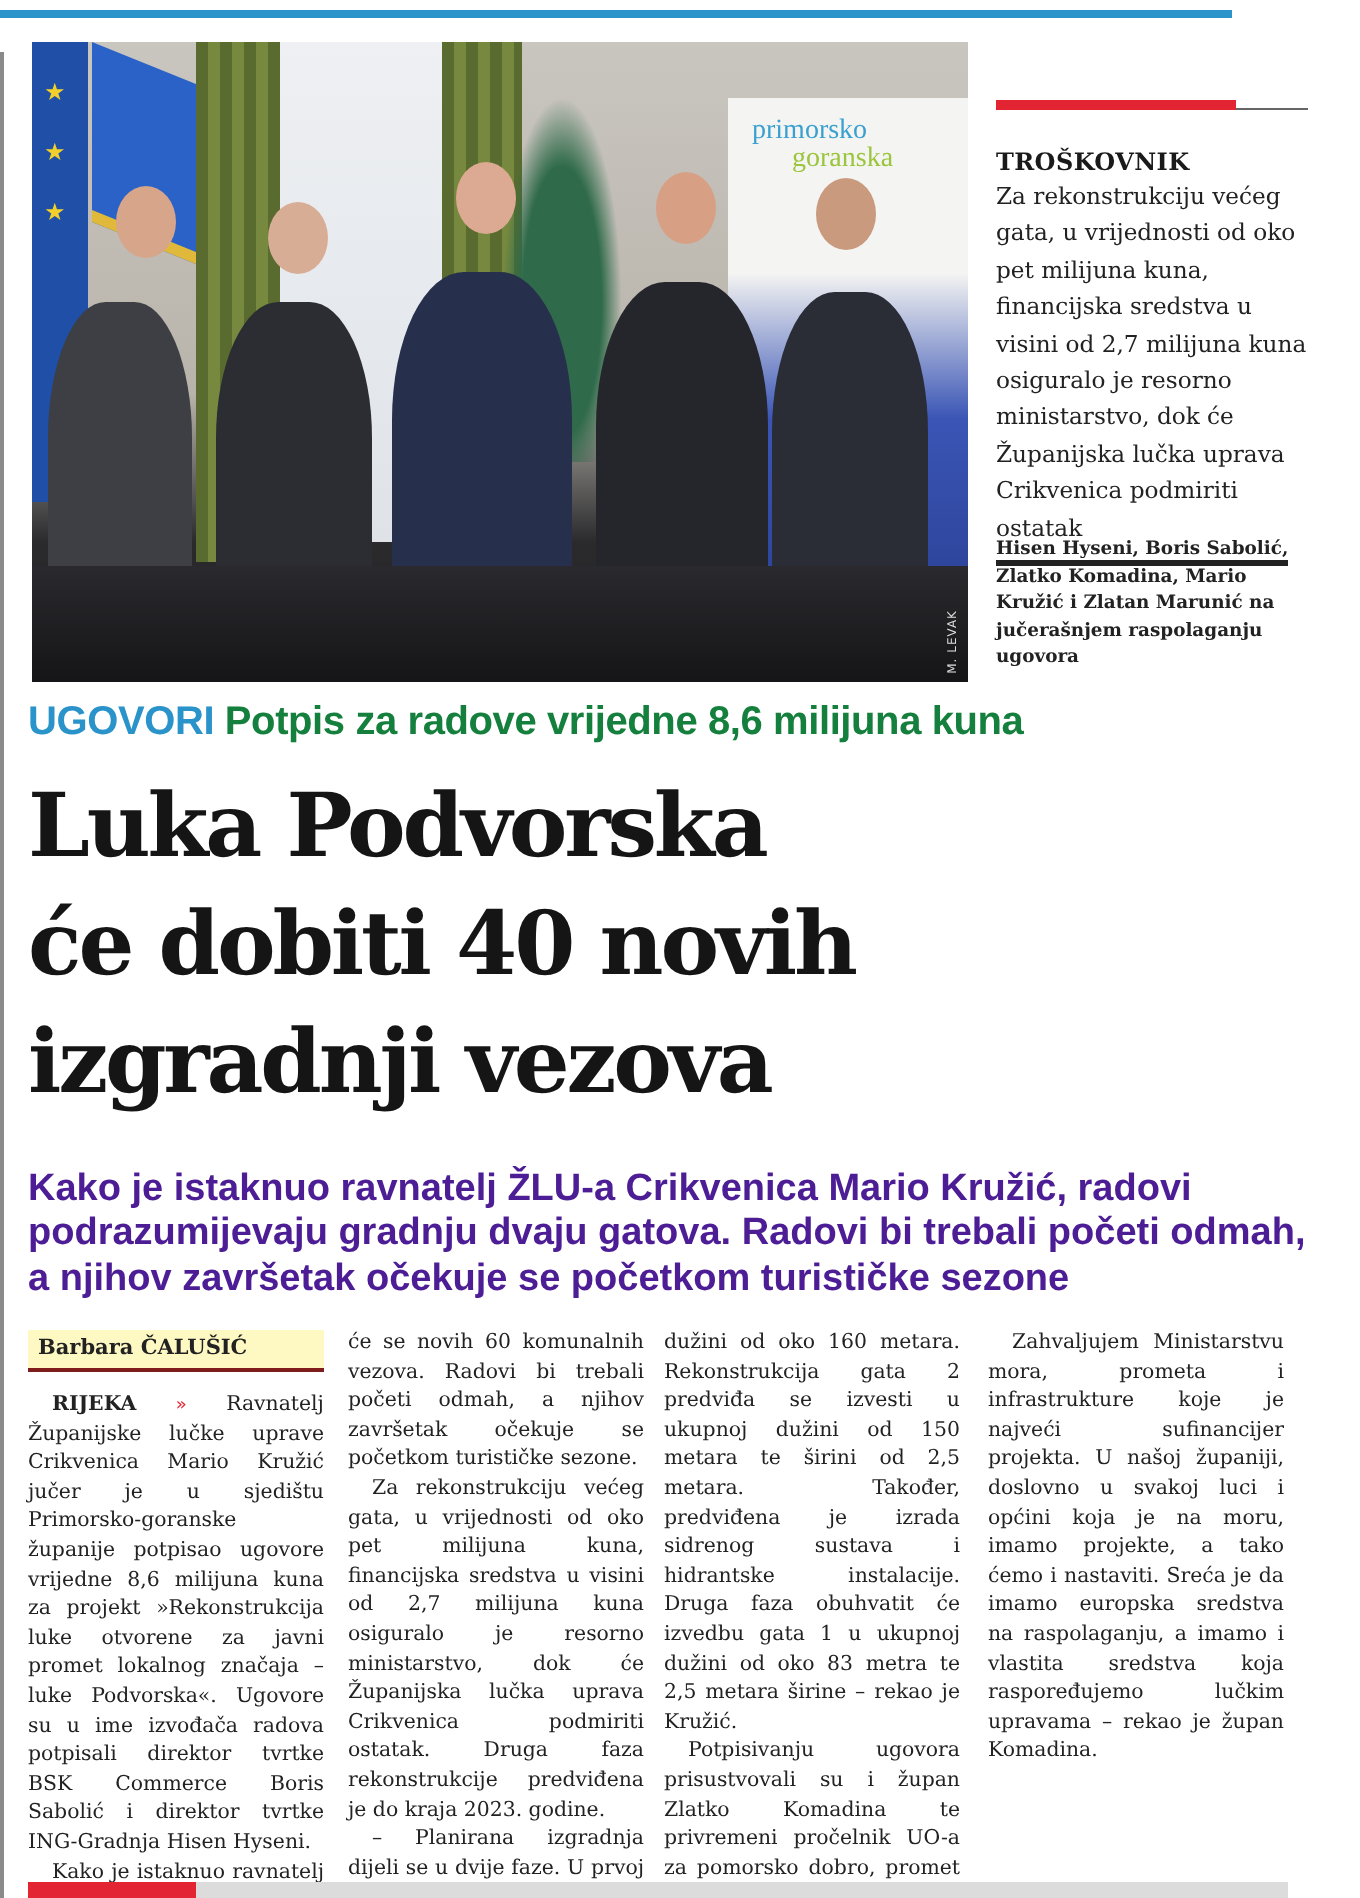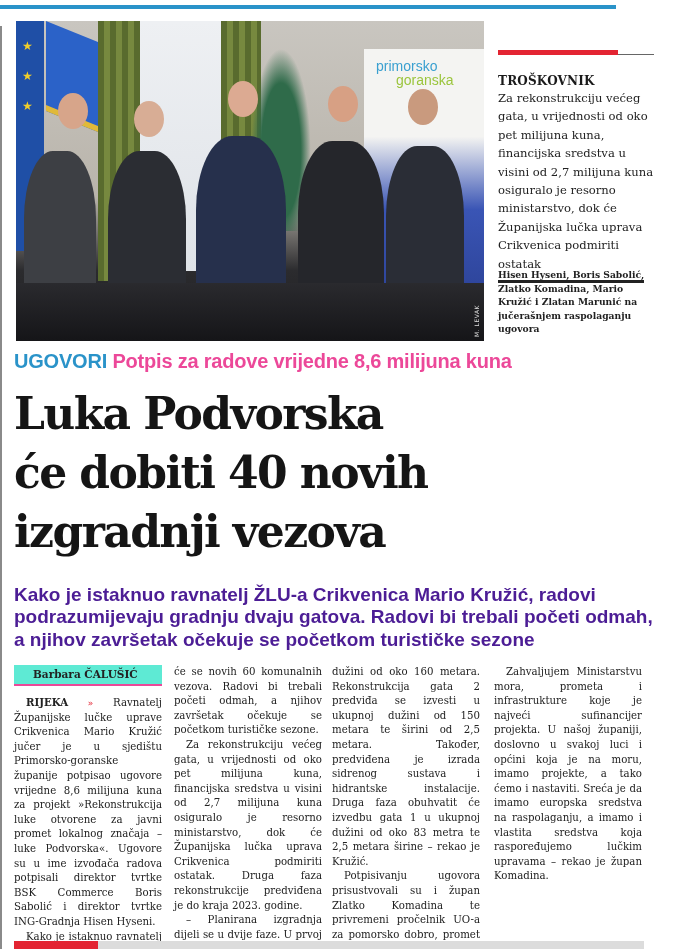--- a/index.html
+++ b/index.html
@@ -15,21 +15,21 @@
   .photo .flag-eu { position: absolute; left: 0; top: 0; width: 28px; height: 230px; background: #1f4fa6; }
   .photo .flag-eu .star { position:absolute; left: 6px; color: #f2cf2a; font-size: 12px; font-family: "DejaVu Sans", sans-serif; }
   .photo .flag-hr { position: absolute; left: 30px; top: 0; width: 60px; height: 90px; background: #2b62c8;
      border-bottom: 6px solid #e0b93a; transform: skewY(22deg); transform-origin: left top; }
   .photo .curtain-l { position: absolute; left: 82px; top: 0; width: 42px; height: 260px; background: repeating-linear-gradient(90deg,#596b2e 0 6px,#77893f 6px 12px); }
   .photo .window { position: absolute; left: 124px; top: 0; width: 82px; height: 250px; background: linear-gradient(180deg,#eef0f3,#dfe3e8); }
   .photo .curtain-r { position: absolute; left: 205px; top: 0; width: 40px; height: 260px; background: repeating-linear-gradient(90deg,#596b2e 0 6px,#77893f 6px 12px); }
   .photo .tree { position: absolute; left: 230px; top: 10px; width: 70px; height: 200px;
      background: radial-gradient(ellipse at 50% 60%, #2f6b4a 0 40%, transparent 60%); }
   .photo .banner { position: absolute; left: 348px; top: 28px; width: 120px; height: 292px; background: linear-gradient(180deg,#f4f4f2 0%,#f4f4f2 30%,#3a55b5 55%,#263a8a 100%); }
-  .photo .banner-text { position: absolute; left: 360px; top: 38px; font-family: Liberation Sans, sans-serif; font-size: 14px; line-height: 14px; color: #3aa0d0; }
+  .photo .banner-text { position: absolute; left: 360px; top: 38px; font-family: Liberation Serif, serif; font-size: 14px; line-height: 14px; color: #3aa0d0; }
   .photo .banner-text span { display:block; color:#9bc53d; padding-left: 20px; }
   .photo .person { position: absolute; border-radius: 40% 40% 6px 6px; }
   .photo .head { position: absolute; width: 30px; height: 36px; border-radius: 50%; background: #d7a58a; }
   .photo .table { position: absolute; left: 0; top: 262px; width: 468px; height: 58px; background: linear-gradient(180deg,#2a2a2e,#151518); }
   .photo .credit { position: absolute; right: 4px; bottom: 4px; writing-mode: vertical-rl; transform: rotate(180deg);
      font-family: "DejaVu Sans", sans-serif; font-size: 6px; color: #ddd; letter-spacing: 0.5px; }
 
   
   .box { position: absolute; left: 498px; top: 22px; width: 156px; margin-top: 28px; }
   .box .red-bar { height: 5px; width: 120px; background: #e32432; display: inline-block; vertical-align: top; }
@@ -37,42 +37,42 @@
   .box .title { font-family: "DejaVu Serif", serif; font-weight: bold; font-size: 12px; margin-top: 5px; letter-spacing: 0.2px; }
   .box .text { font-family: "DejaVu Serif", serif; font-size: 11.6px; line-height: 18.4px; color: #222; margin-top: 1px; }
   .box .bottom-rule { height: 3px; background: #222; margin-top: 7px; width: 146px; }
 
   .caption { position: absolute; left: 498px; top: 268px; width: 160px; font-family: "DejaVu Serif", serif;
      font-weight: bold; font-size: 9.2px; line-height: 13.6px; color: #222; }
 
   
   .kicker { position: absolute; left: 14px; top: 350px; font-family: "Liberation Sans", sans-serif; font-weight: bold; font-size: 20px; letter-spacing: -0.2px; white-space: nowrap; }
   .kicker .tag { color: #2a93c9; }
-  .kicker .sub { color: #ec4899; }
+  .kicker .sub { color: #15803d; }
 
   
   .headline { position: absolute; left: 14px; top: 384px; width: 660px; font-family: "DejaVu Serif", serif;
      font-weight: bold; font-size: 44px; line-height: 59px; letter-spacing: -1.6px; color: #151515; transform: scaleX(1.0); }
 
   
   .lead { position: absolute; left: 14px; top: 584px; width: 650px; font-family: "Liberation Sans", sans-serif;
      font-weight: bold; font-size: 19px; line-height: 22.4px; color: #4c1d95; }
 
   
   .col { position: absolute; top: 665px; font-family: "DejaVu Serif", serif; font-size: 10.2px; line-height: 14.6px;
      color: #222; text-align: justify; }
   .col p { margin: 0; }
   .col p.indent { text-indent: 12px; }
   .c1 { left: 14px; width: 148px; }
   .c2 { left: 174px; width: 148px; }
   .c3 { left: 332px; width: 148px; }
   .c4 { left: 494px; width: 148px; }
 
-  .byline { width: 148px; height: 21px; background: #5eead4; border-bottom: 2px solid #ec4899;
-     font-family: "DejaVu Serif", serif; font-weight: bold; font-size: 10.5px; line-height: 19px; padding-left: 19px; color: #222; margin-bottom: 9px; }
+  .byline { width: 148px; height: 21px; background: #fef9c3; border-bottom: 2px solid #7f1d1d;
+     font-family: "DejaVu Serif", serif; font-weight: bold; font-size: 10.5px; line-height: 19px; padding-left: 5px; color: #222; margin-bottom: 9px; }
   .dateline { font-weight: bold; margin-left: 12px; }
   .dateline-arrow { color: #e32432; font-family: "DejaVu Sans", sans-serif; font-size: 9px; }
 
   
   .bottom-strip { position: absolute; left: 14px; top: 941px; width: 630px; height: 8px; background: #dcdcdc; }
   .bottom-strip .red { position: absolute; left: 0; top: 0; width: 84px; height: 8px; background: #e32432; }
 </style>
 </head>
 <body>
 

